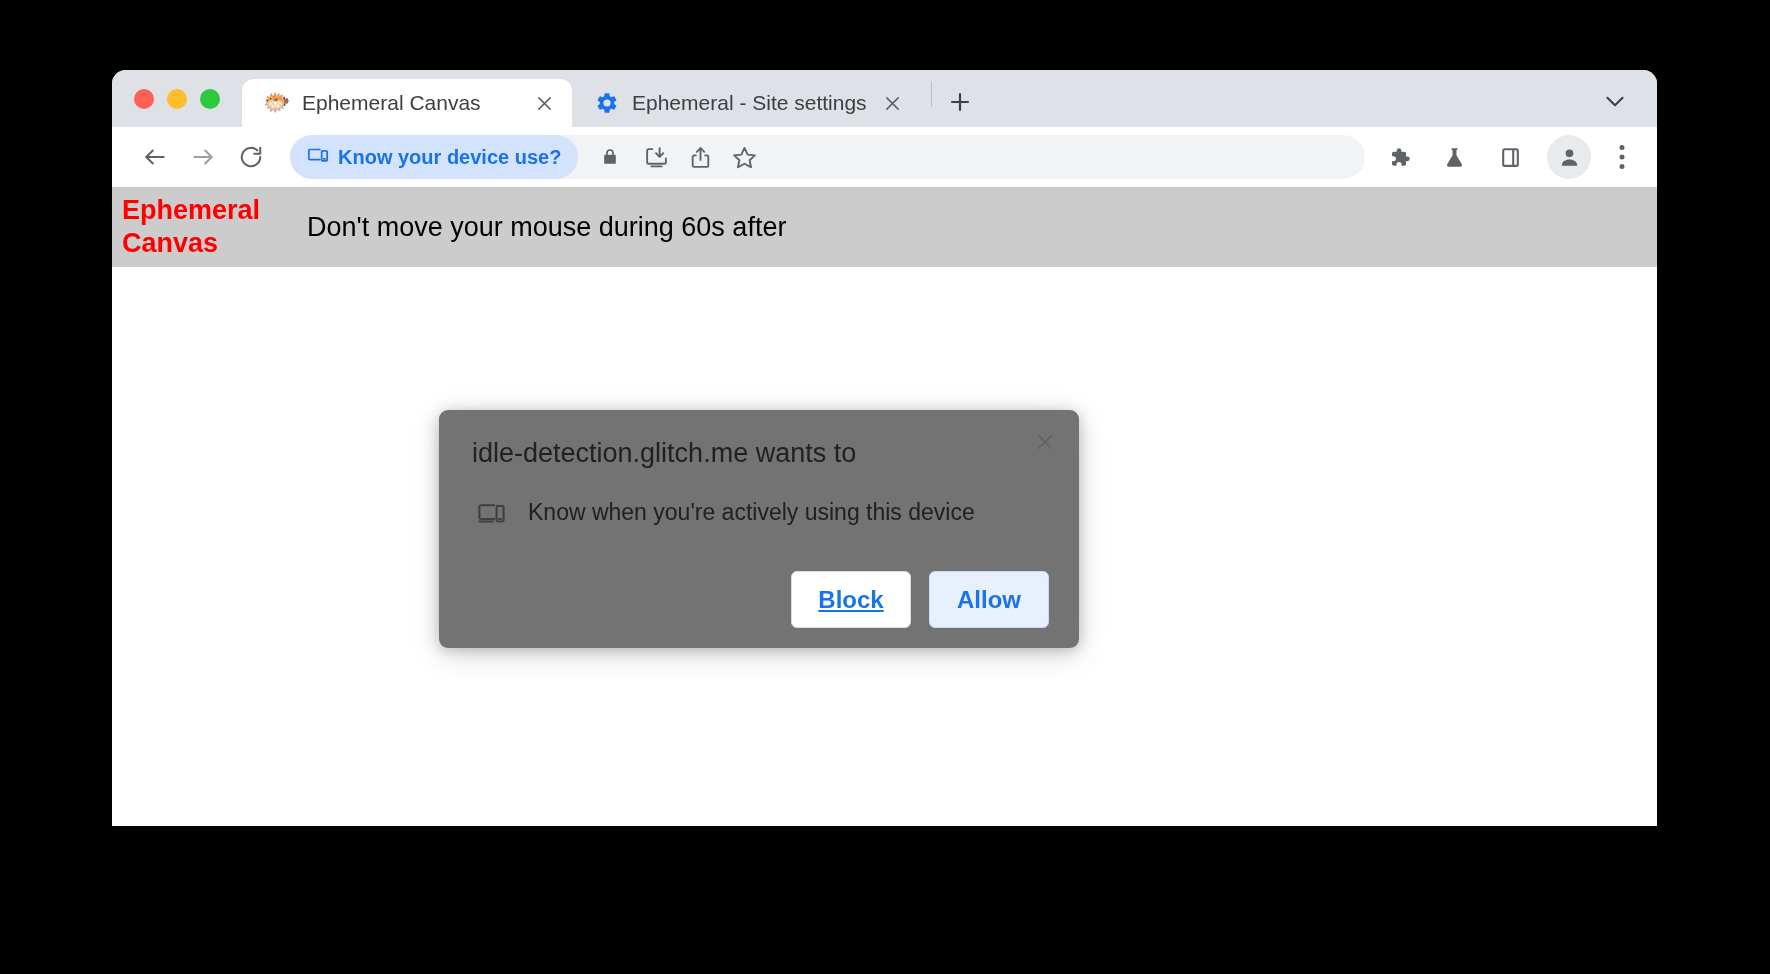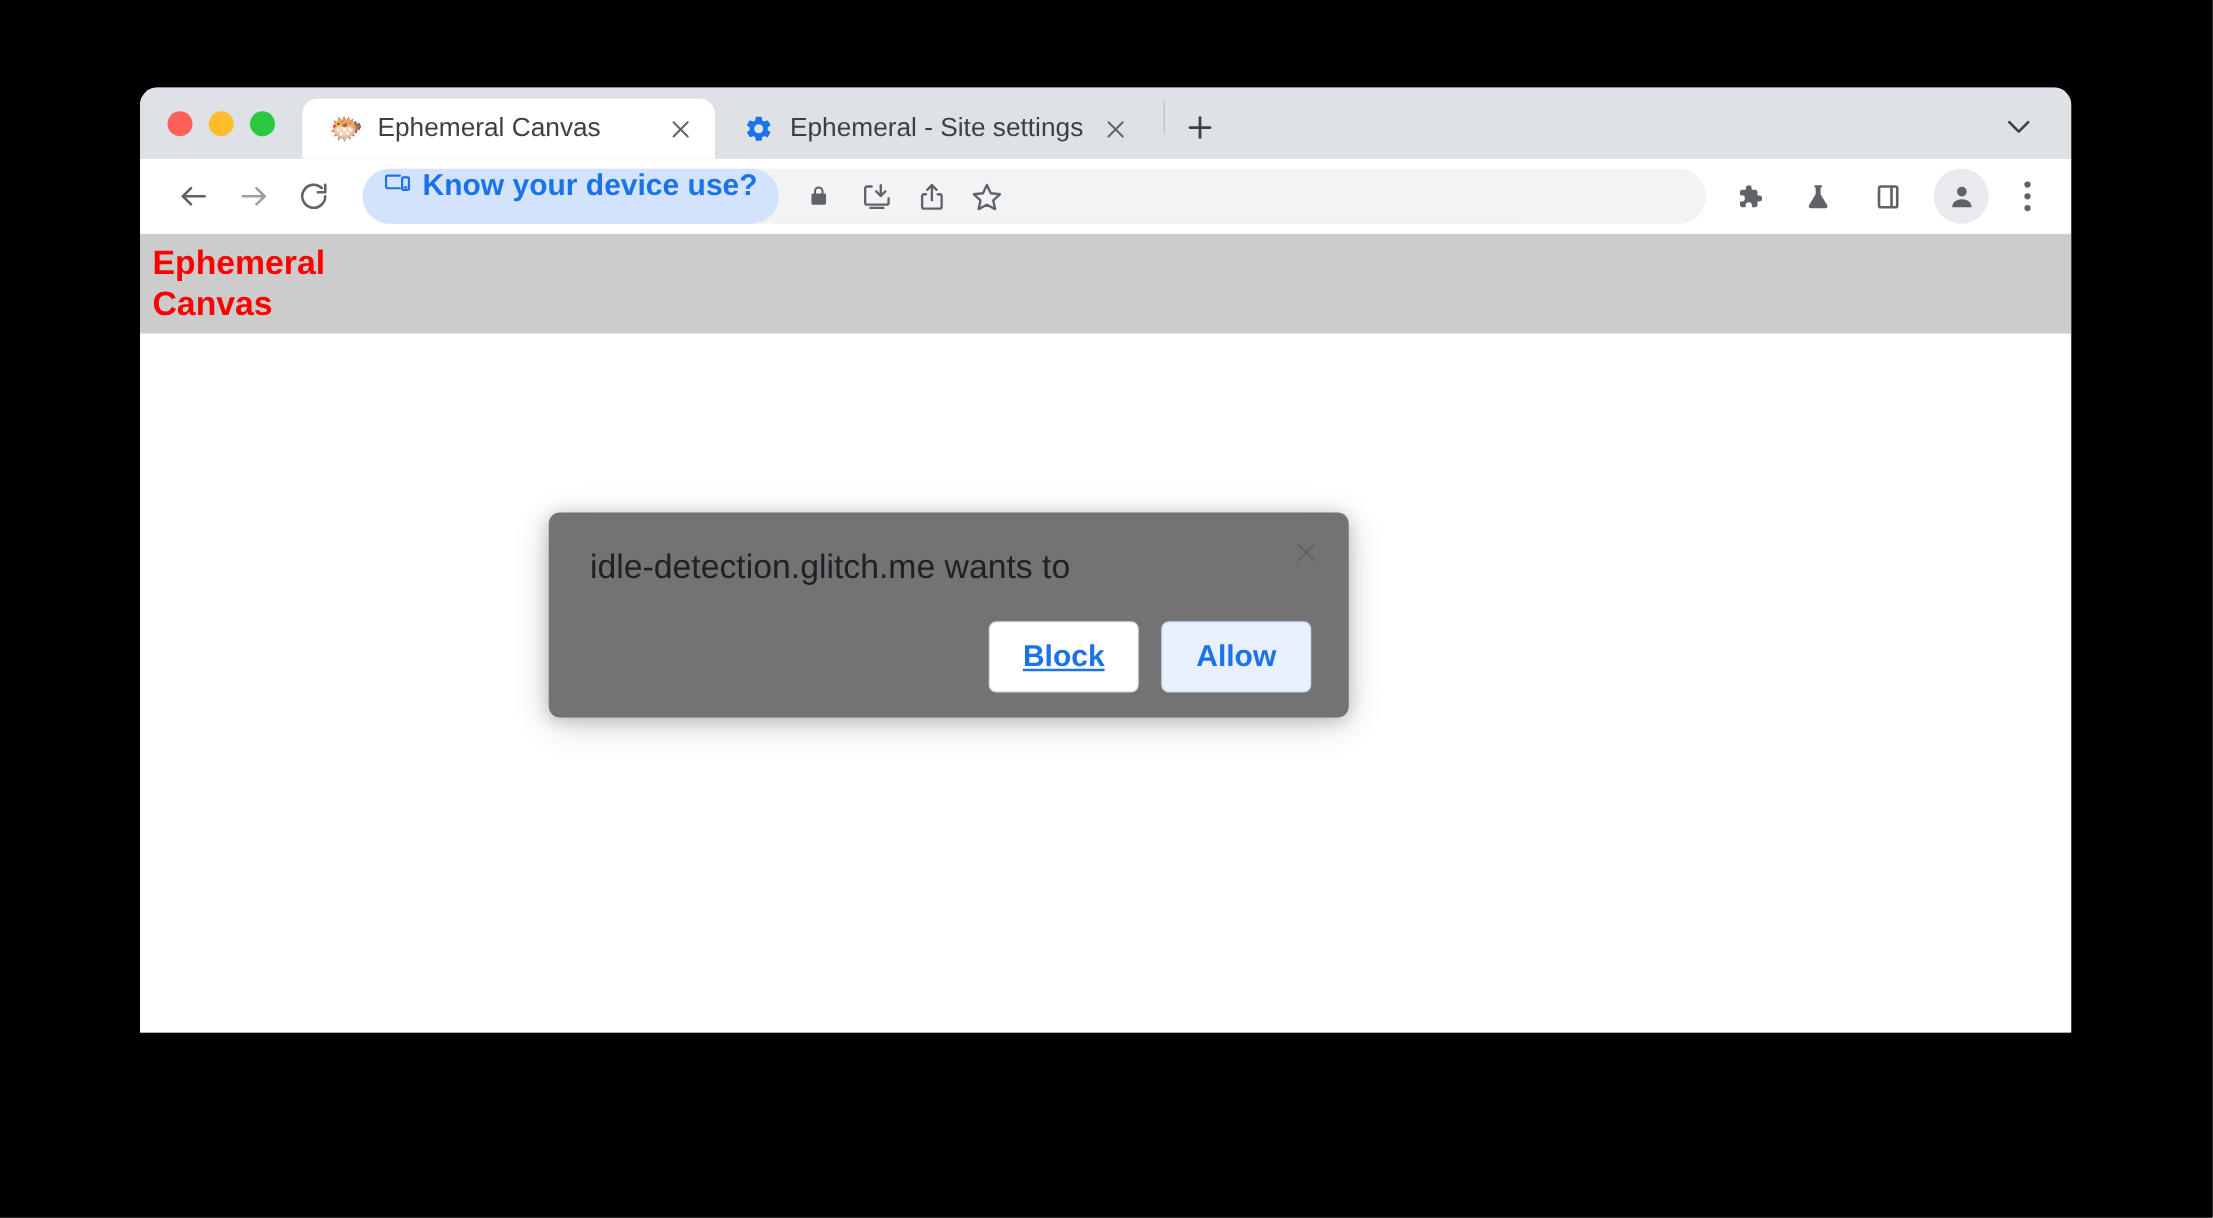--- a/index.html
+++ b/index.html
@@ -148,27 +148,27 @@
     border-radius: 22px;
     display: flex;
     align-items: center;
     padding-right: 6px;
     min-width: 0;
   }
 
   .perm-chip {
     height: 44px;
     display: flex;
-    align-items: flex-start;
+    align-items: center;
     gap: 9px;
     padding: 0 17px;
     background: #d3e3fd;
     border-radius: 22px;
     color: #1a73e8;
-    font-size: 24px;
+    font-size: 20px;
     font-weight: bold;
     white-space: nowrap;
     flex: 0 0 auto;
   }
   .perm-chip svg { width: 22px; height: 22px; }
 
   .lock-icon {
     width: 22px; height: 22px;
     margin: 0 13px 0 21px;
     color: #5f6368;
@@ -510,36 +510,48 @@
             <circle cx="3" cy="22.4" r="2.5"></circle>
         </svg>
       </div>
     </div>
 
     <div class="page">
 
       <div class="page-banner">
         <div class="banner-inner">
           <div class="site-title">Ephemeral Canvas</div>
+          <div class="banner-note">Don't move your mouse during 60s after</div>
         </div>
       </div>
 
       <div class="canvas-area"></div>
 
       <div class="perm-dialog">
 
         <div class="dialog-close">
           <svg viewBox="0 0 24 24" fill="none" stroke="currentColor" stroke-width="2" stroke-linecap="round">
             <line x1="4.5" y1="4.5" x2="19.5" y2="19.5"></line>
               <line x1="19.5" y1="4.5" x2="4.5" y2="19.5"></line>
           </svg>
         </div>
 
         <div class="dialog-title">idle-detection.glitch.me wants to</div>
 
+        <div class="dialog-row">
+          <span class="dialog-row-icon">
+            <svg viewBox="0 0 24 24" fill="none" stroke="currentColor" stroke-width="1.7" stroke-linecap="round" stroke-linejoin="round">
+              <path d="M14.2 17.3H3.3A1.3 1.3 0 0 1 2 16V7.3A1.3 1.3 0 0 1 3.3 6h10.9"></path>
+              <line x1="2" y1="19.4" x2="13" y2="19.4"></line>
+              <rect x="16.2" y="6.6" width="5.8" height="12.8" rx="0.9"></rect>
+              <line x1="18.3" y1="17.3" x2="19.9" y2="17.3"></line>
+            </svg>
+          </span>
+          <span class="dialog-row-label">Know when you're actively using this device</span>
+        </div>
 
         <div class="dialog-actions">
           <div class="btn btn-block">Block</div>
           <div class="btn btn-allow">Allow</div>
         </div>
       </div>
 
     </div>
   </div>
 </div>

